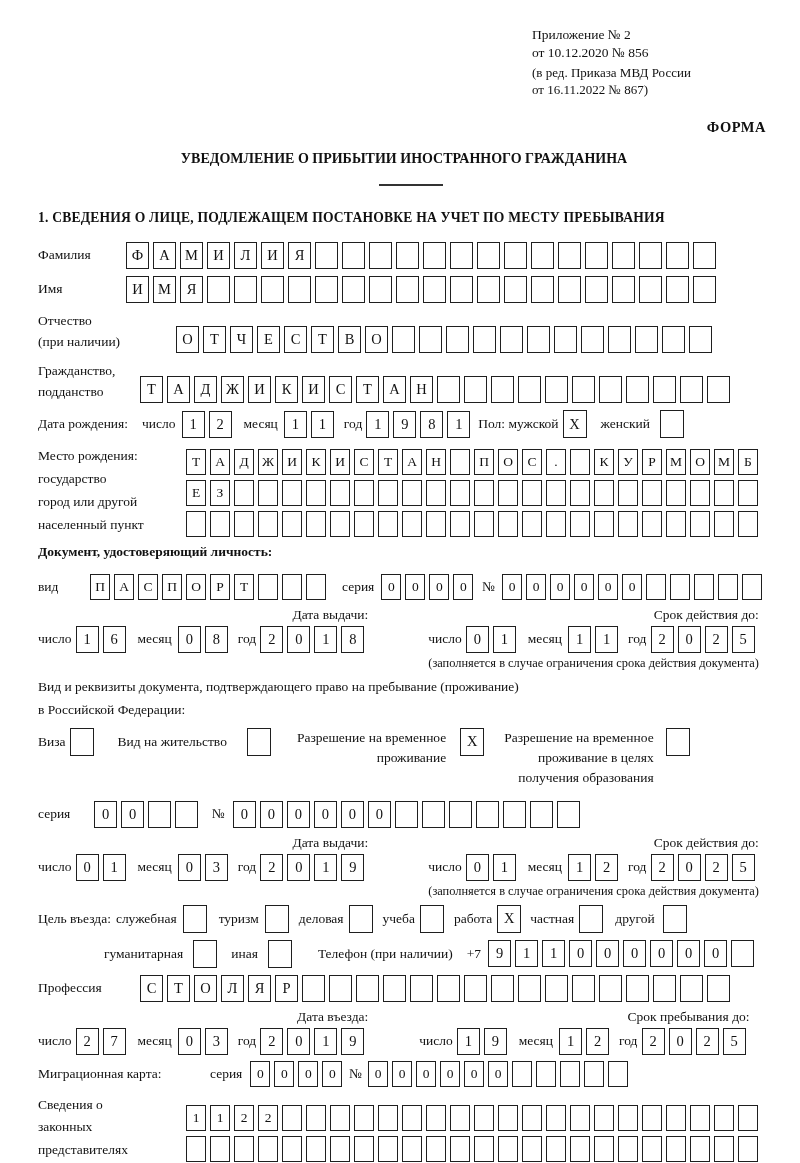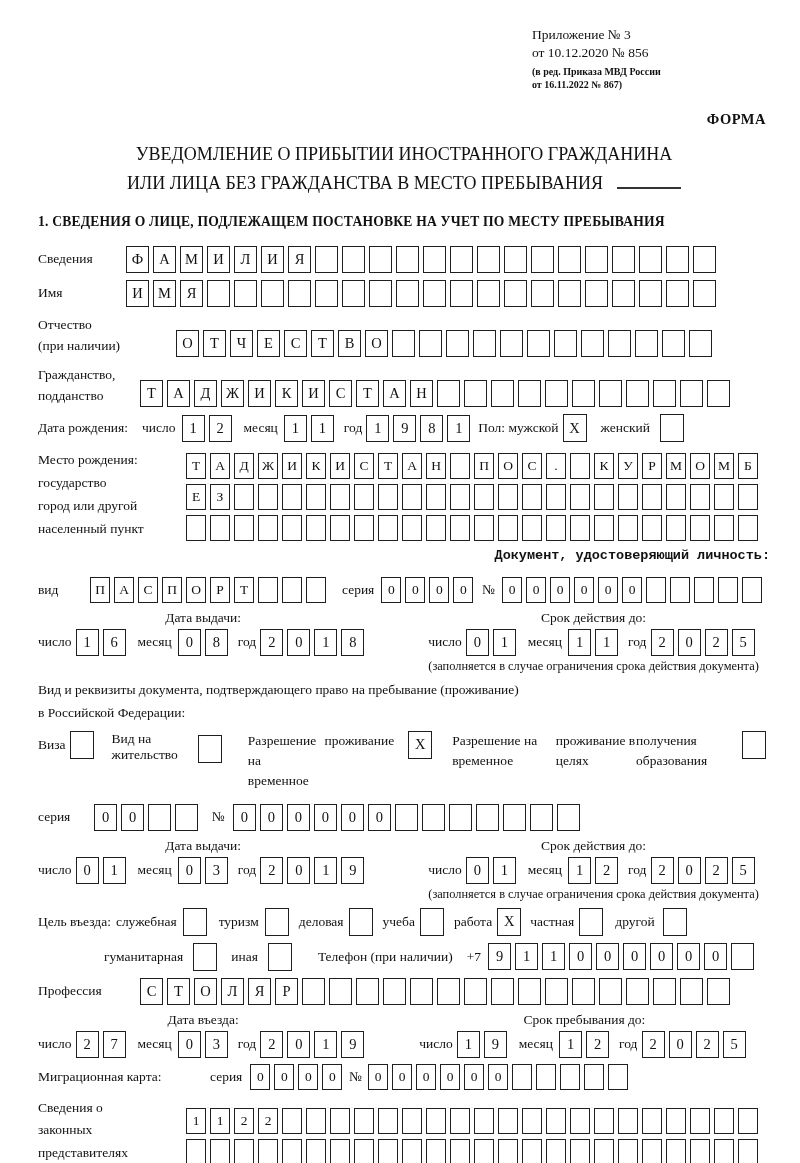--- a/index.html
+++ b/index.html
@@ -2,73 +2,73 @@
 <html lang="ru"><head>
 <meta charset="utf-8">
 <style>
   html,body{margin:0;padding:0;background:#fff;}
   .page{
     width:800px;min-height:1163px;box-sizing:border-box;
     padding:26px 30px 24px 38px;background:#fff;color:#111;
     font-family:"Liberation Serif","DejaVu Serif",serif;font-size:13.5px;
   }
   .appendix{margin-left:494px;line-height:1.3;}
-  .appendix .small{font-size:10px;font-weight:bold;}
+  .appendix .small{font-size:13px;}
   .forma{text-align:right;font-weight:bold;font-size:14.5px;margin:20px 4px 12px 0;letter-spacing:.5px;}
-  .title{text-align:center;font-weight:normal;font-size:18px;line-height:1.6;margin-top:6px;}
+  .title{text-align:center;font-weight:bold;font-size:14px;line-height:1.6;margin-top:6px;}
   .blank-line{display:inline-block;width:64px;height:14px;border-bottom:2px solid #333;margin-left:14px;}
   .sec-h{font-weight:bold;font-size:13.6px;letter-spacing:.2px;margin:16px 0 16px 0;}
   .row{display:flex;align-items:center;margin-bottom:7px;}
   .row.top{align-items:flex-end;}
   .lbl{flex:none;}
   .lblcol{flex:none;display:flex;flex-direction:column;line-height:1.6;}
   .cells{display:inline-flex;flex:none;}
   .cell{
     flex:none;display:inline-flex;align-items:center;justify-content:center;
     width:23px;height:27px;border:1.8px solid #1f1f1f;margin-right:4px;
     font-size:14.5px;box-sizing:border-box;background:#fff;
   }
   .sm .cell{width:20px;height:26px;margin-right:4px;font-size:13.5px;}
   .cb .cell{width:24px;height:28px;}
   .stack{display:flex;flex-direction:column;gap:5px;}
   .dg{display:flex;align-items:center;}
   .datecols{display:flex;margin:2px 0 6px 0;}
   .dcol{display:flex;flex-direction:column;}
-  .hd{text-align:center;margin-bottom:3px;}
+  .hd{text-align:right;margin-bottom:3px;}
   .note{font-size:12.4px;margin-top:3px;text-align:right;}
   .optrow{display:flex;align-items:flex-start;margin:10px 0 12px 0;}
   .opt{display:flex;}
-  .ol{display:flex;flex-direction:row;text-align:left;line-height:1.5;}
-  .center{text-align:right;font-family:Liberation Mono, monospace;}
+  .ol{display:flex;flex-direction:column;text-align:right;line-height:1.5;}
+  .center{text-align:left;}
   .bold{font-weight:bold;}
 </style>
 </head>
 <body>
 
 <div class="page">
 
   <div class="appendix">
-    <div>Приложение № 3</div>
+    <div>Приложение № 2</div>
     <div>от 10.12.2020 № 856</div>
     <div class="small" style="margin-top:4px">(в ред. Приказа МВД России</div>
     <div class="small">от 16.11.2022 № 867)</div>
   </div>
   <div class="forma">ФОРМА</div>
 
   <div class="title">
     <div>УВЕДОМЛЕНИЕ О ПРИБЫТИИ ИНОСТРАННОГО ГРАЖДАНИНА</div>
     <div>
-      <span>ИЛИ ЛИЦА БЕЗ ГРАЖДАНСТВА В МЕСТО ПРЕБЫВАНИЯ</span><span class="blank-line"></span>
+      <span class="blank-line"></span>
     </div>
   </div>
 
   <div class="sec-h">1. СВЕДЕНИЯ О ЛИЦЕ, ПОДЛЕЖАЩЕМ ПОСТАНОВКЕ НА УЧЕТ ПО МЕСТУ ПРЕБЫВАНИЯ</div>
 
   <div class="row">
-    <span class="lbl" style="width:88px">Сведения</span>
+    <span class="lbl" style="width:88px">Фамилия</span>
     <span class="cells">
         <span class="cell">Ф</span>
         <span class="cell">А</span>
         <span class="cell">М</span>
         <span class="cell">И</span>
         <span class="cell">Л</span>
         <span class="cell">И</span>
         <span class="cell">Я</span>
         <span class="cell"></span>
         <span class="cell"></span>
@@ -384,21 +384,21 @@
   <div style="margin:8px 0 7px">Вид и реквизиты документа, подтверждающего право на пребывание (проживание)</div>
   <div>в Российской Федерации:</div>
 
   <div class="optrow">
     <span class="opt" style="align-items:center">
       <span>Виза</span>
       <span class="cells cb" style="margin-left:4px">
           <span class="cell"></span>
         </span>
     </span>
-    <span class="opt" style="align-items:flex-end;margin-left:14px">
+    <span class="opt" style="align-items:center;margin-left:20px">
       <span>Вид на жительство</span>
       <span class="cells cb" style="margin-left:20px">
           <span class="cell"></span>
         </span>
     </span>
     <span class="opt" style="margin-left:22px">
       <span class="ol">
         <span>Разрешение на временное</span>
         <span>проживание</span>
       </span>

